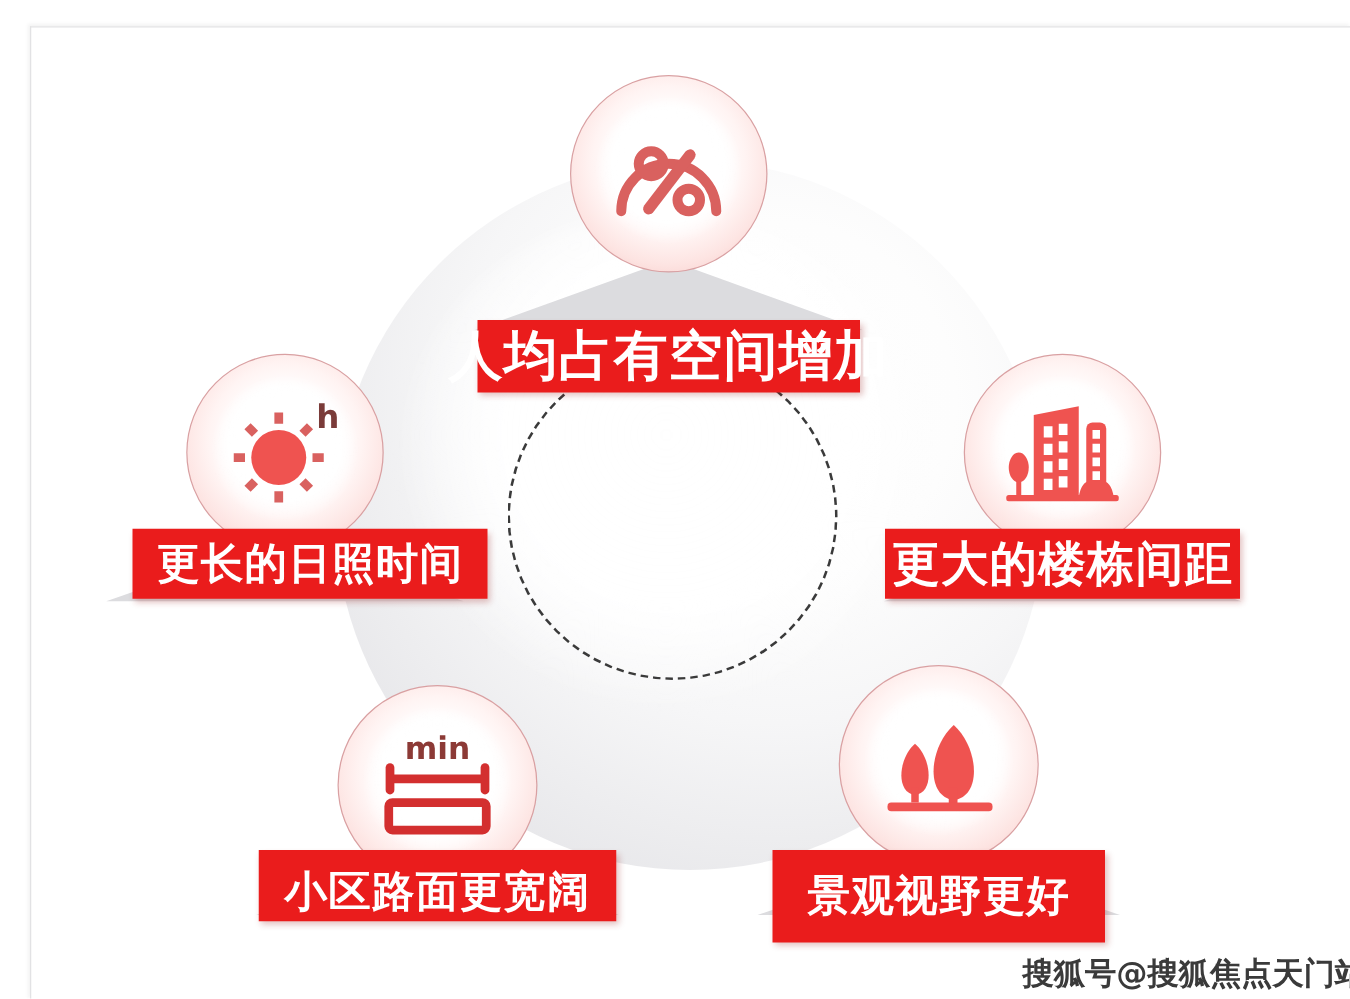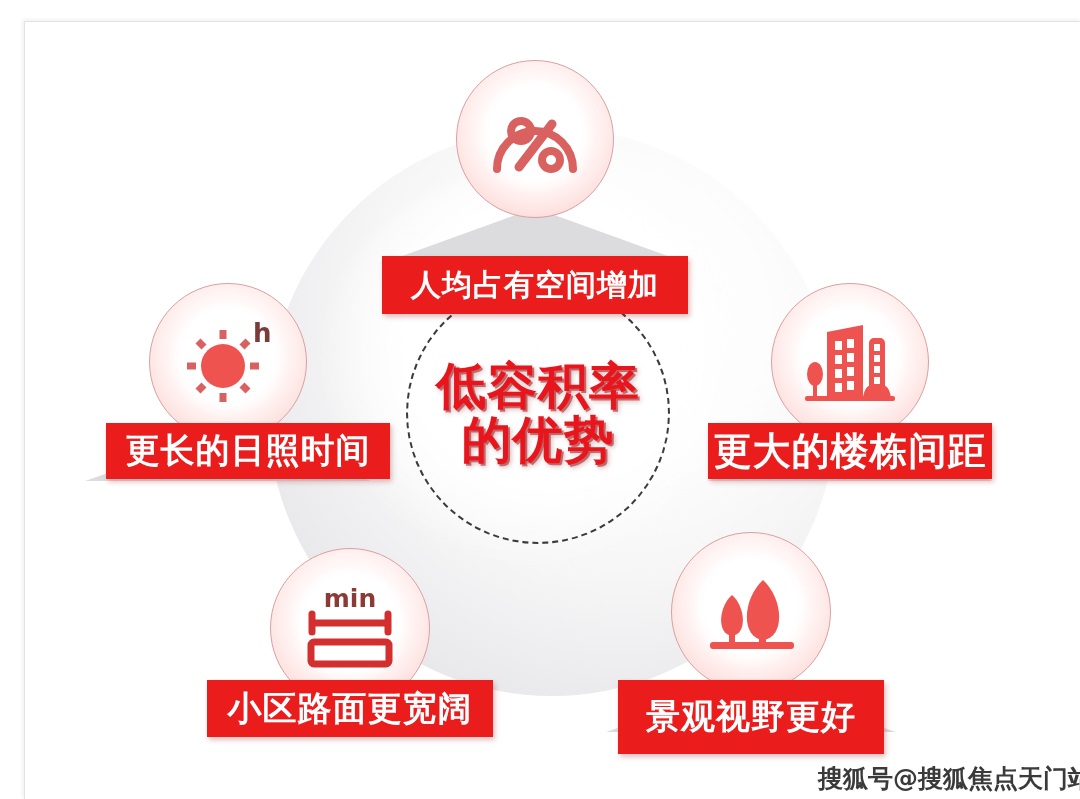--- a/index.html
+++ b/index.html
@@ -175,21 +175,21 @@
   
   
   #node-top { left: 379px; top: 60px; width: 312px; }
   #node-top .bubble { top: 0; width: 158px; height: 158px; }
   #node-top .pedestal { top: 148px; }
   #node-top .pedestal i {
     border-width: 0 155px 56px 155px;
     border-bottom-color: #dcdcdf;
   }
   #node-top .banner {
-    top: 196px; width: 306px; height: 58px; font-size: 30px;
+    top: 196px; width: 306px; height: 58px; font-size: 43px;
   }
 
   
   #node-left { left: 84px; top: 283px; width: 288px; }
   #node-left .bubble { top: 0; width: 158px; height: 158px; }
   #node-left .pedestal { top: 148px; }
   #node-left .pedestal i {
     border-width: 0 143px 50px 143px;
     border-bottom-color: #dcdcdf;
   }
@@ -211,21 +211,21 @@
 
   
   #node-bl { left: 205px; top: 532px; width: 290px; }
   #node-bl .bubble { top: 16px; width: 160px; height: 160px; }
   #node-bl .pedestal { top: 150px; }
   #node-bl .pedestal i {
     border-width: 0 145px 50px 145px;
     border-bottom-color: #dcdcdf;
   }
   #node-bl .banner {
-    top: 148px; width: 286px; height: 57px; font-size: 34px;
+    top: 148px; width: 286px; height: 57px; font-size: 34px; align-items: flex-end;
   }
 
   
   #node-br { left: 606px; top: 532px; width: 290px; }
   #node-br .bubble { top: 0; width: 160px; height: 160px; }
   #node-br .pedestal { top: 150px; }
   #node-br .pedestal i {
     border-width: 0 145px 50px 145px;
     border-bottom-color: #dcdcdf;
   }
@@ -265,24 +265,20 @@
 <body>
 
 <div id="stage">
 
   <div class="card-edge"></div>
 
   <div class="bg-sphere"></div>
   <div class="bg-sphere-gloss"></div>
 
   <div class="center-ring"></div>
-  <div class="center-text">
-    <div class="center-line">低容积率</div>
-    <div class="center-line">的优势</div>
-  </div>
 
   <div class="node" id="node-top">
     <div class="pedestal">
         <i></i>
       </div>
     <div class="bubble">
       <span class="glow"></span>
       <svg width="100" height="92" viewBox="0 0 100 92">
         <path d="M12 76 A38 38 0 1 1 88 76" fill="none" stroke="#d9615f" stroke-width="8" stroke-linecap="round"></path>
         <line x1="34" y1="74" x2="67" y2="31" stroke="#d9615f" stroke-width="9" stroke-linecap="round"></line>

